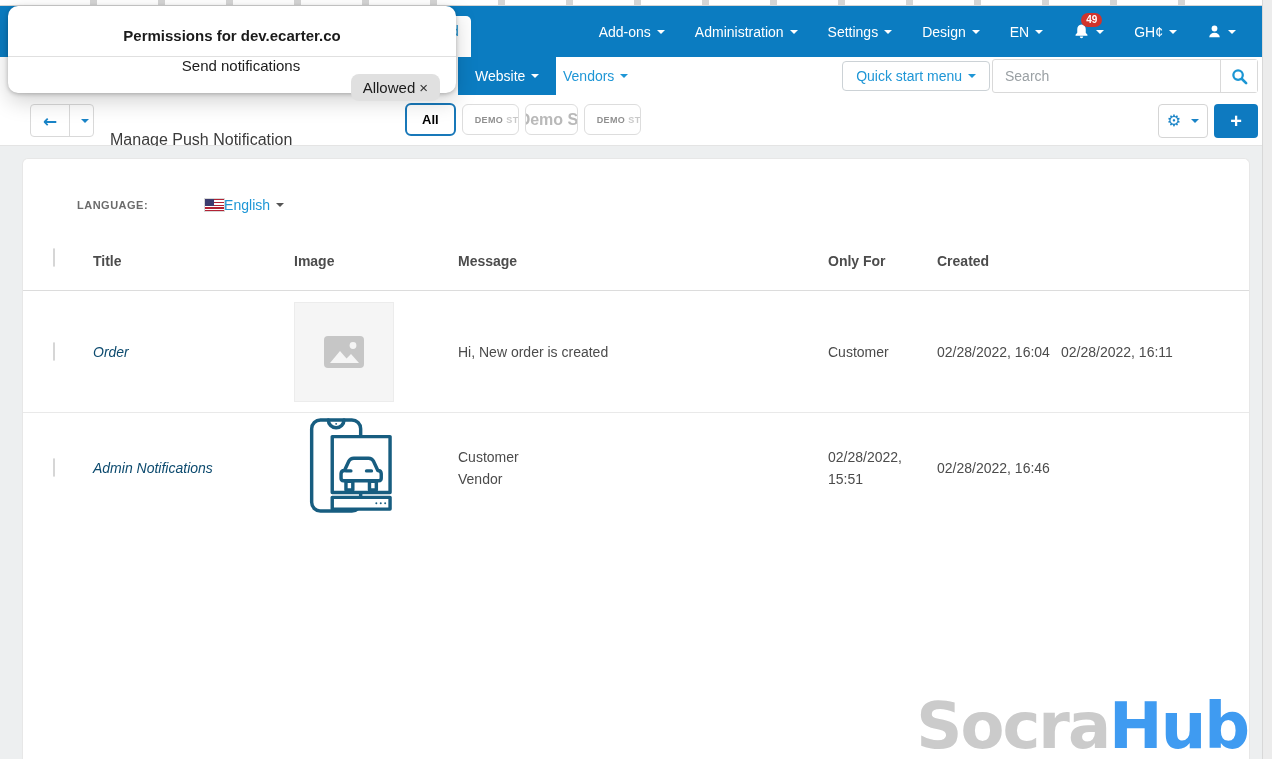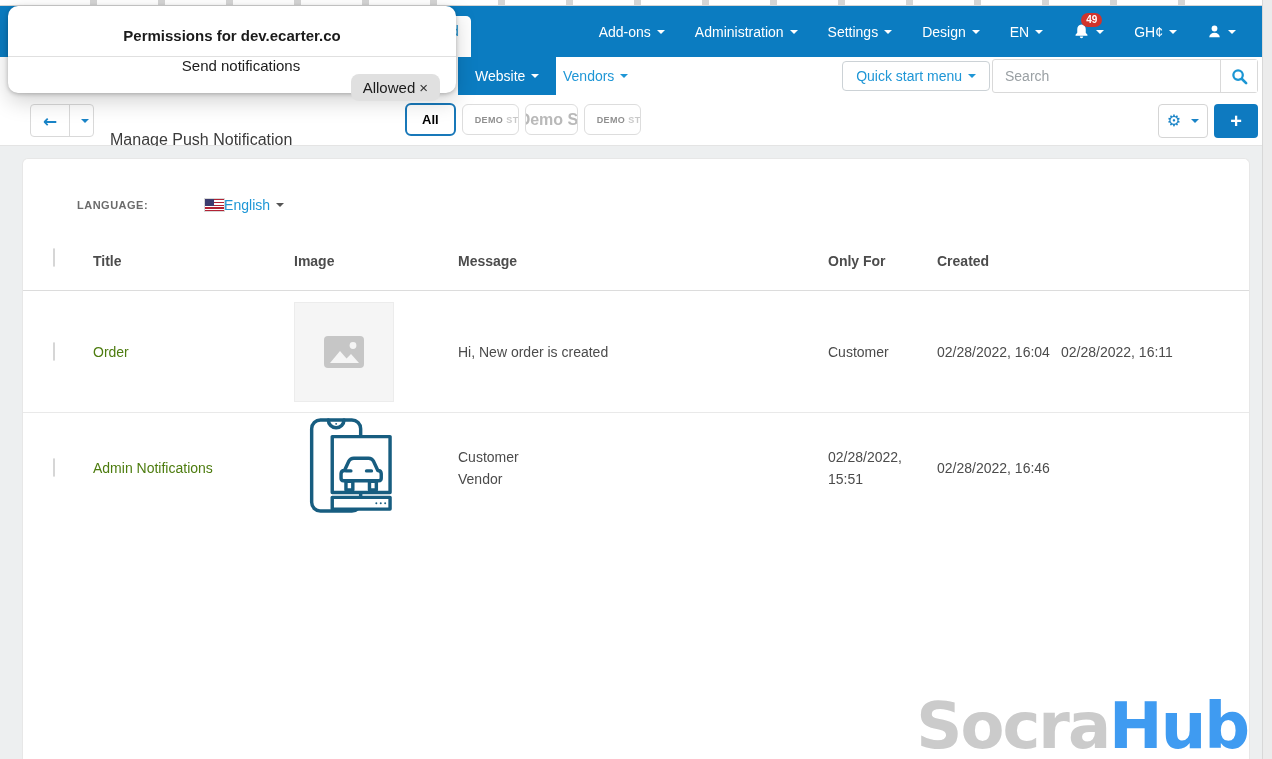--- a/index.html
+++ b/index.html
@@ -88,21 +88,21 @@
   .thead, .trow { display:grid; grid-template-columns:40px 201px 164px 370px 109px 124px 1fr;
     padding:0 20px 0 30px; }
   .thead { position:absolute; left:0; right:0; top:78px; height:54px; padding-top:12px;
     border-bottom:1px solid #dcdcdc; align-items:start; }
   .th { font-weight:bold; font-size:14px; color:#4c4c4c; line-height:21px; padding-top:2px; }
   .row1 { position:absolute; left:0; right:0; top:132px; height:122px; align-items:center;
     border-bottom:1px solid #e9e9e9; }
   .row2 { position:absolute; left:0; right:0; top:254px; height:110px; align-items:center; }
   .cb { width:21px; height:21px; border:1px solid #d6d6d6; border-radius:3px; background:#fff;
     cursor:pointer; box-shadow:inset 0 1px 1px rgba(0,0,0,.04); }
-  .cell-link { color:#4d7c0f; font-size:14px; cursor:pointer; }
+  .cell-link { color:#0c4a6e; font-size:14px; cursor:pointer;font-style:italic; }
   .cell-text { color:#4b4b4b; font-size:14px; line-height:22px; }
   .img-box { width:100px; height:100px; background:#f5f5f5; border:1px solid #ececec;
     display:flex; align-items:center; justify-content:center; }
 
   .watermark { position:absolute; right:24px; bottom:-4px; font-family:"DejaVu Sans",sans-serif;
     font-size:64px; font-weight:bold; letter-spacing:-2px; z-index:2; }
   .wm-grey { color:#cbcbcb; } .wm-blue { color:#3f9bf1; }
 
   .scroll-strip { position:absolute; top:0; right:0; width:10px; height:100%; background:#ececec;
     border-left:1px solid #d8d8d8; z-index:20; cursor:pointer; }

